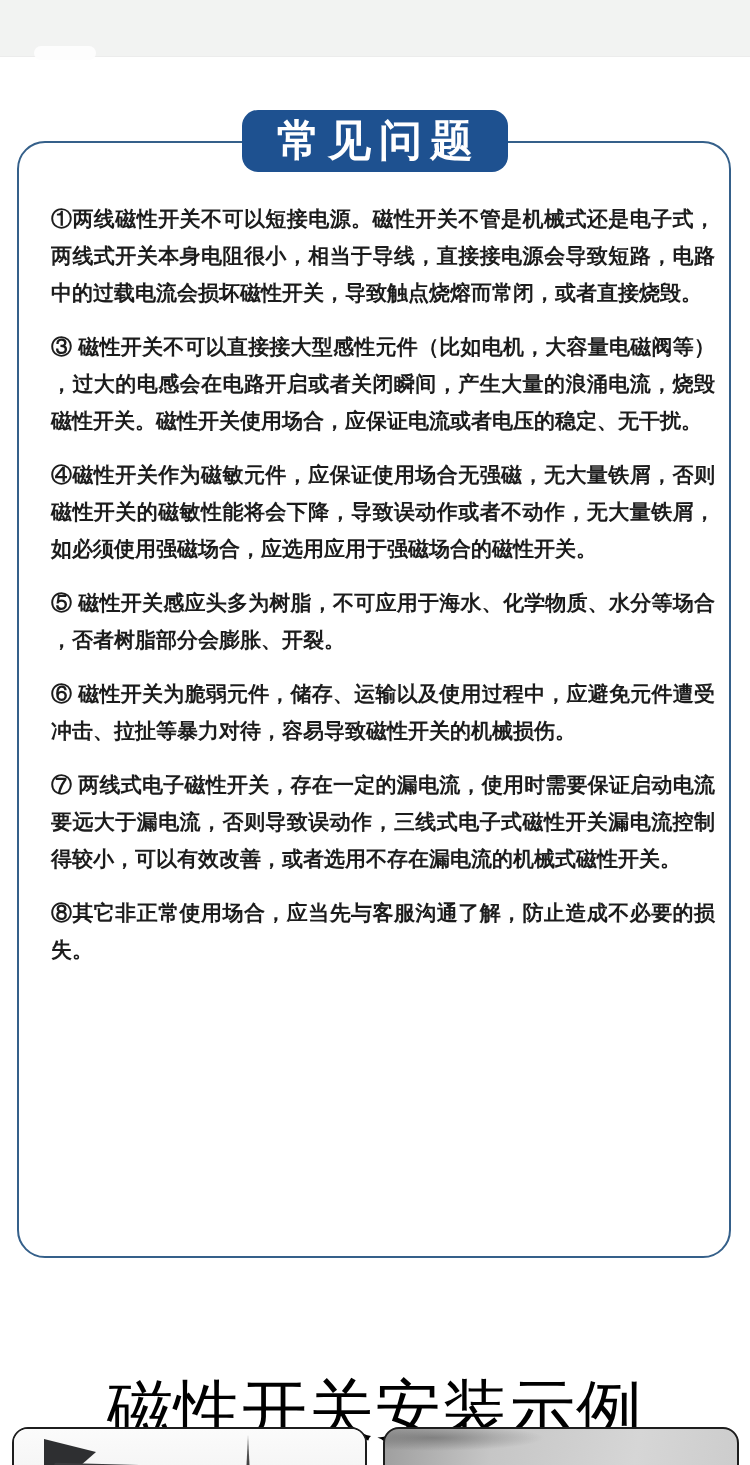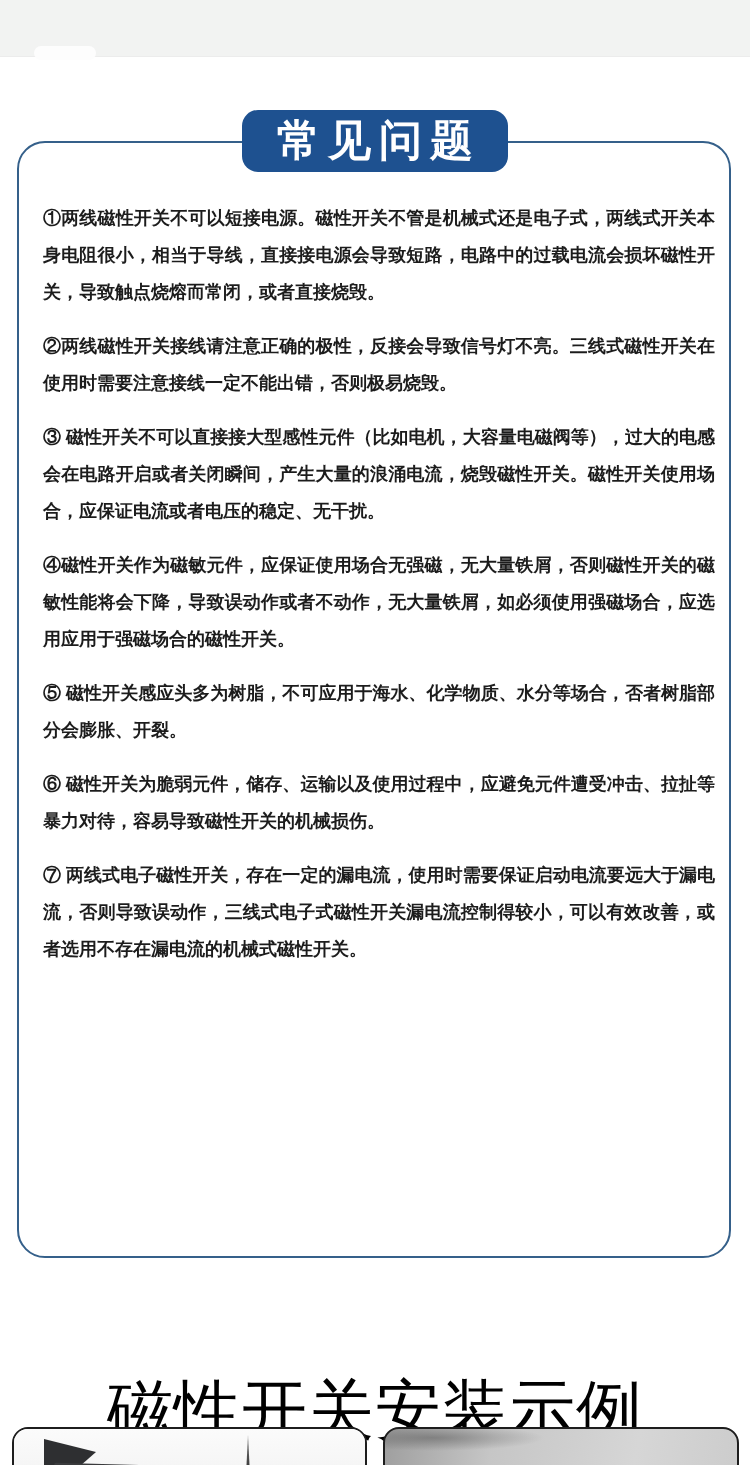--- a/index.html
+++ b/index.html
@@ -24,22 +24,22 @@
     position:absolute;left:17px;top:141px;width:714px;height:1117px;
     box-sizing:border-box;
     border:2px solid #35608a;
     border-radius:28px;
     background:#ffffff;
   }
   .faq-content{
     position:absolute;left:16px;right:14px;top:57px;
   }
   .faq-item{
-    margin:0 0 17px 8px;
-    font-size:18px;
+    margin:0 0 17px 16px;
+    font-size:21px;
     line-height:37px;
     color:#1c1c1c;
     font-weight:600;
     text-align:justify;
     line-break:anywhere;
     word-break:break-all;
   }
   
   .faq-badge{
     position:absolute;left:50%;top:110px;transform:translateX(-50%);
@@ -104,26 +104,26 @@
     <div class="top-band-pill"></div>
   </div>
 
   <div class="faq-badge">
     <span>常见问题</span>
   </div>
 
   <div class="faq-box">
     <div class="faq-content">
       <p class="faq-item">①两线磁性开关不可以短接电源。磁性开关不管是机械式还是电子式，两线式开关本身电阻很小，相当于导线，直接接电源会导致短路，电路中的过载电流会损坏磁性开关，导致触点烧熔而常闭，或者直接烧毁。</p>
-      <p class="faq-item">②两线磁性开关接线请注意正确的极性，反接会导致信号灯不亮。三线式磁性开关在使用时需要注意接线一定不能出错，否则极易烧毁。</p>
       <p class="faq-item">③ 磁性开关不可以直接接大型感性元件（比如电机，大容量电磁阀等），过大的电感会在电路开启或者关闭瞬间，产生大量的浪涌电流，烧毁磁性开关。磁性开关使用场合，应保证电流或者电压的稳定、无干扰。</p>
       <p class="faq-item">④磁性开关作为磁敏元件，应保证使用场合无强磁，无大量铁屑，否则磁性开关的磁敏性能将会下降，导致误动作或者不动作，无大量铁屑，如必须使用强磁场合，应选用应用于强磁场合的磁性开关。</p>
       <p class="faq-item">⑤ 磁性开关感应头多为树脂，不可应用于海水、化学物质、水分等场合，否者树脂部分会膨胀、开裂。</p>
       <p class="faq-item">⑥ 磁性开关为脆弱元件，储存、运输以及使用过程中，应避免元件遭受冲击、拉扯等暴力对待，容易导致磁性开关的机械损伤。</p>
       <p class="faq-item">⑦ 两线式电子磁性开关，存在一定的漏电流，使用时需要保证启动电流要远大于漏电流，否则导致误动作，三线式电子式磁性开关漏电流控制得较小，可以有效改善，或者选用不存在漏电流的机械式磁性开关。</p>
+      <p class="faq-item">⑧其它非正常使用场合，应当先与客服沟通了解，防止造成不必要的损失。</p>
     </div>
   </div>
 
   <h1 class="install-title">磁性开关安装示例</h1>
 
   <div class="photo-card left">
     <div class="photo-left-bg"></div>
     <div class="photo-left-triangle"></div>
     <div class="photo-left-bar"></div>
     <div class="photo-left-spike"></div>

